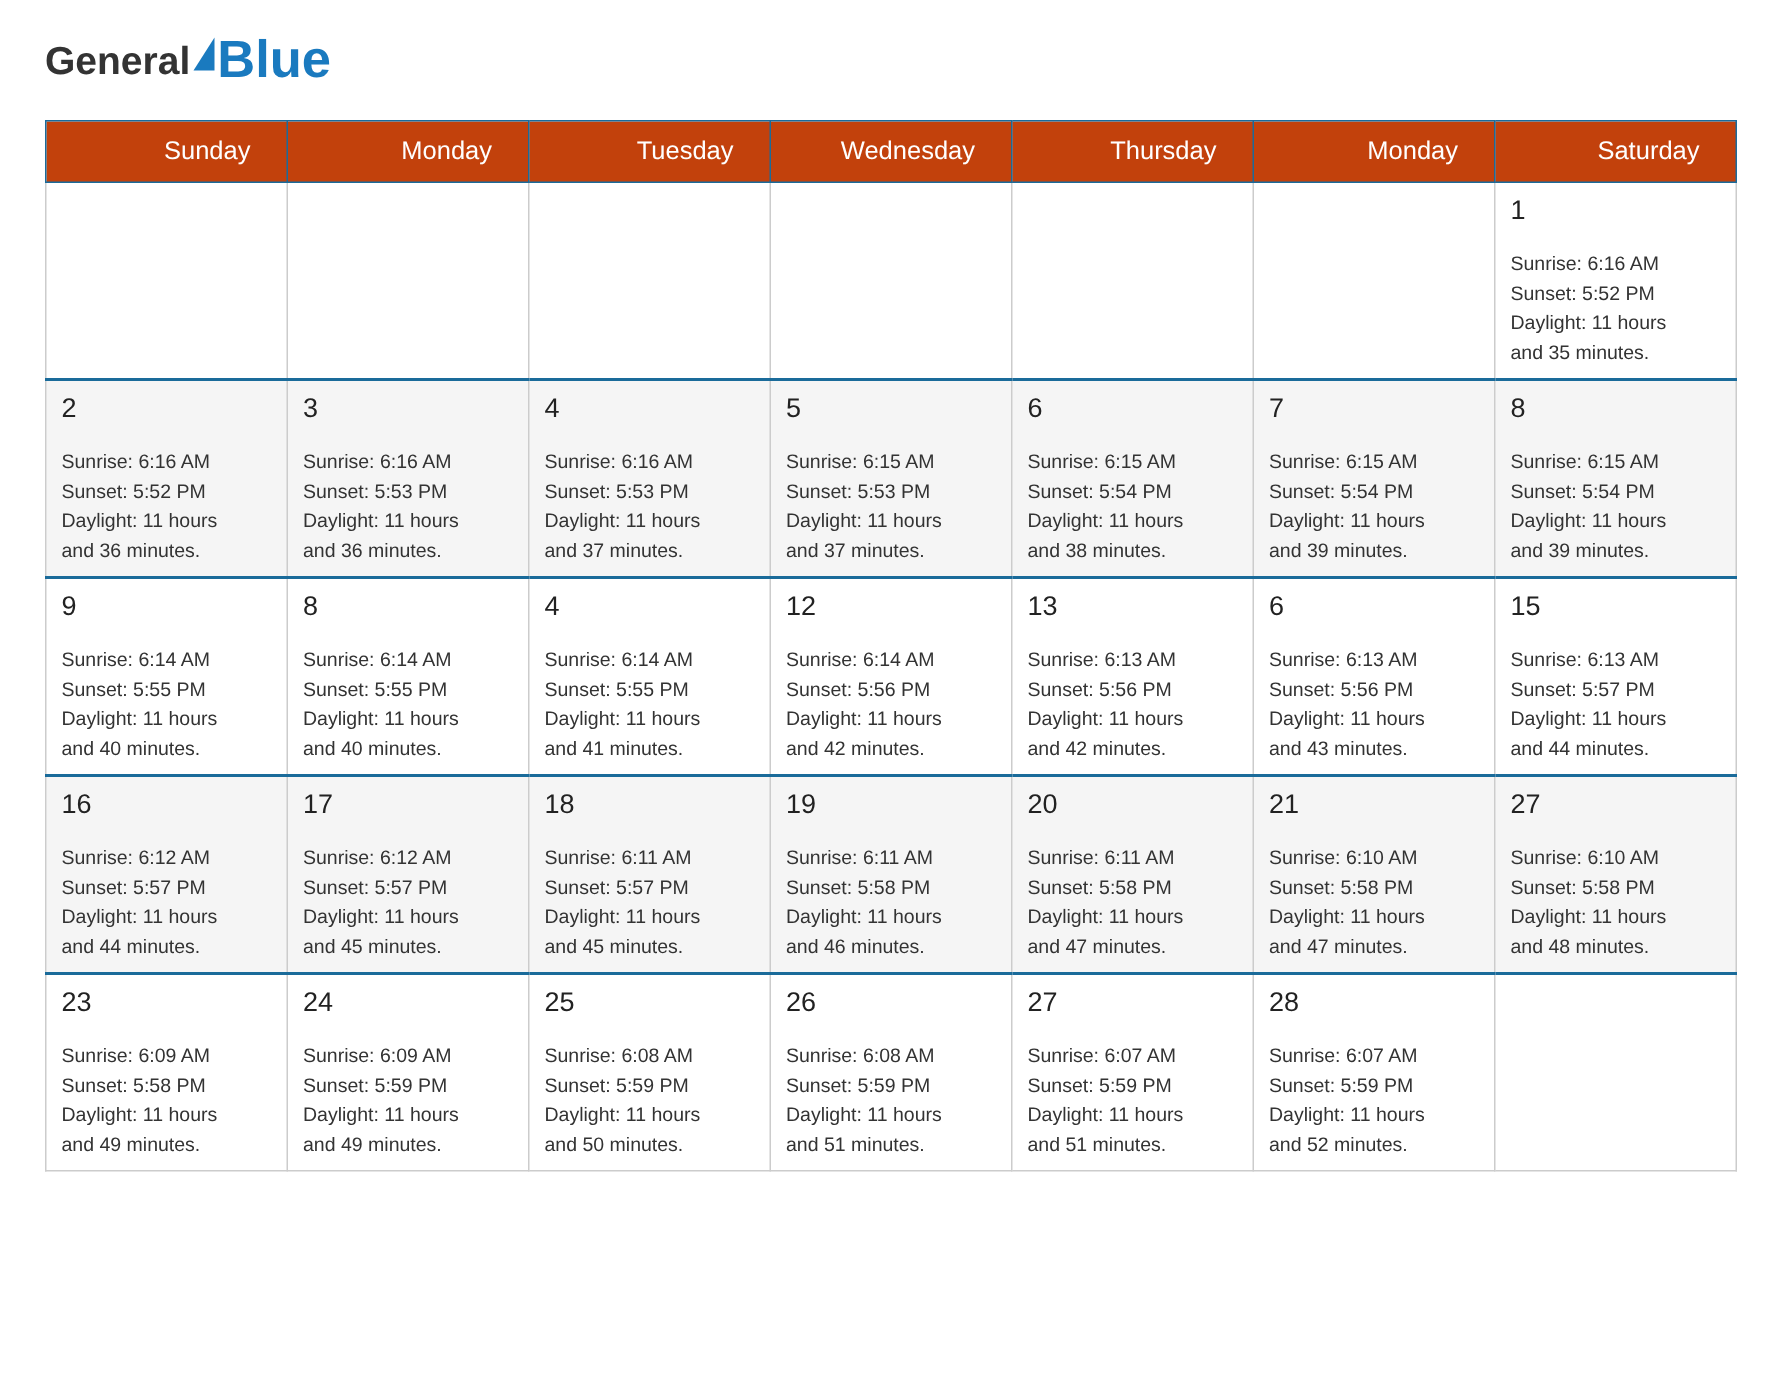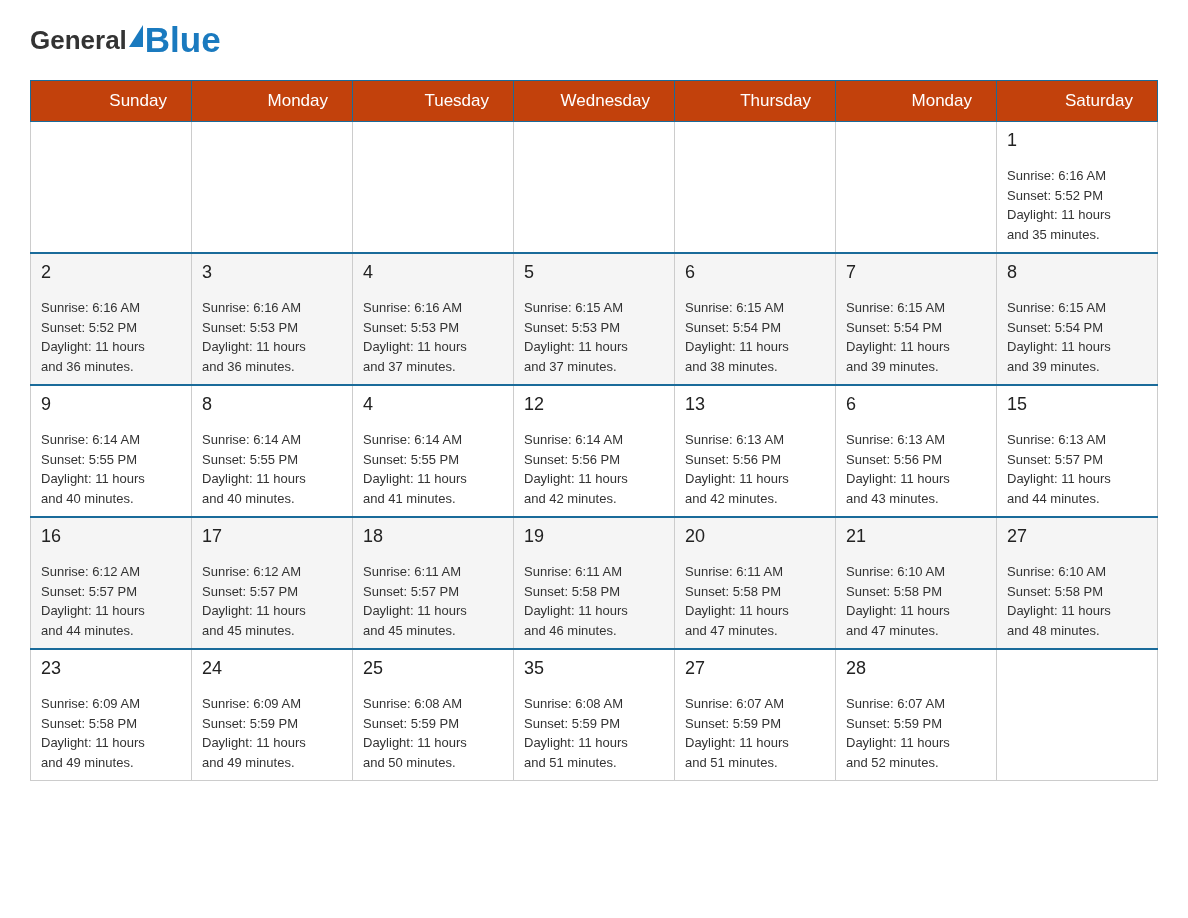--- a/index.html
+++ b/index.html
@@ -317,21 +317,21 @@
 and 49 minutes.</div>
         </td>
         <td class="row-separator">
           <div class="day-number">25</div>
           <div class="day-info" style="white-space: pre-line;">Sunrise: 6:08 AM
 Sunset: 5:59 PM
 Daylight: 11 hours
 and 50 minutes.</div>
         </td>
         <td class="row-separator">
-          <div class="day-number">35</div>
+          <div class="day-number">26</div>
           <div class="day-info" style="white-space: pre-line;">Sunrise: 6:08 AM
 Sunset: 5:59 PM
 Daylight: 11 hours
 and 51 minutes.</div>
         </td>
         <td class="row-separator">
           <div class="day-number">27</div>
           <div class="day-info" style="white-space: pre-line;">Sunrise: 6:07 AM
 Sunset: 5:59 PM
 Daylight: 11 hours

